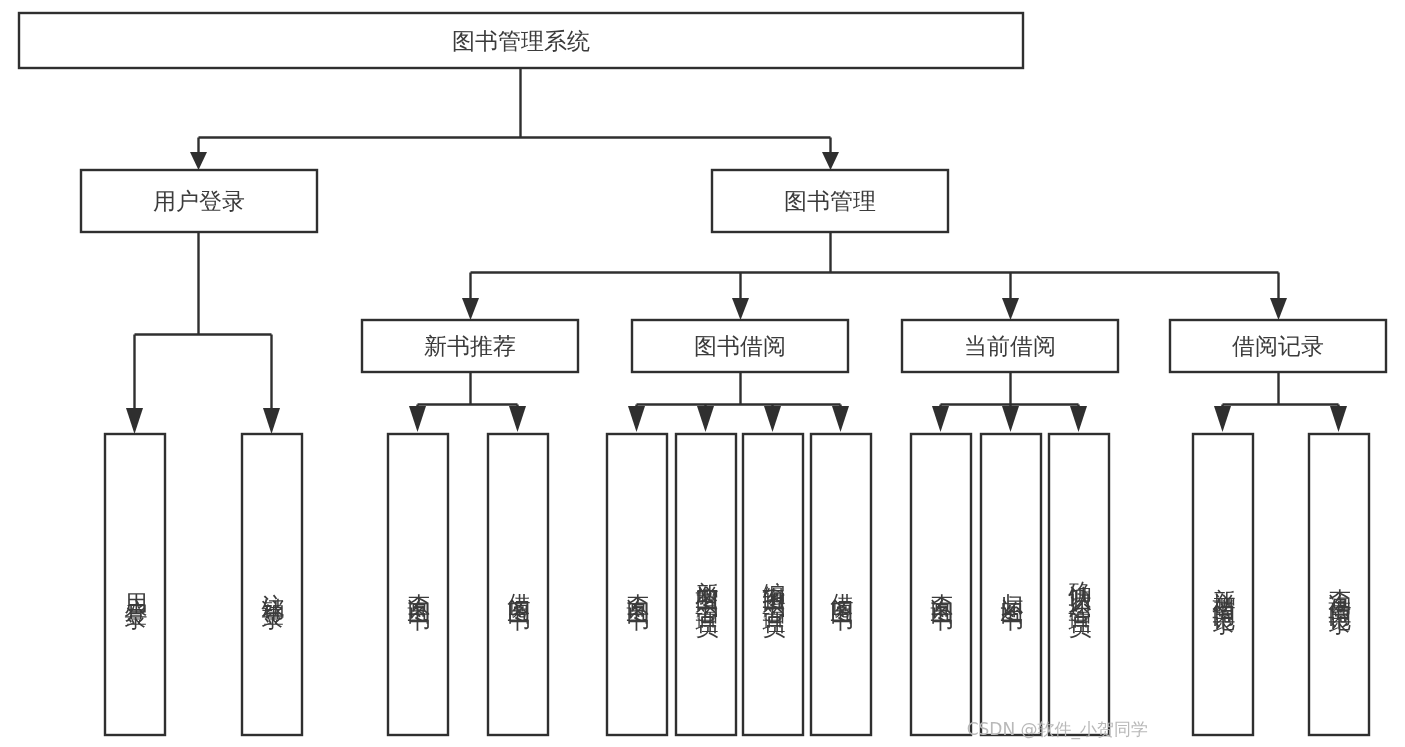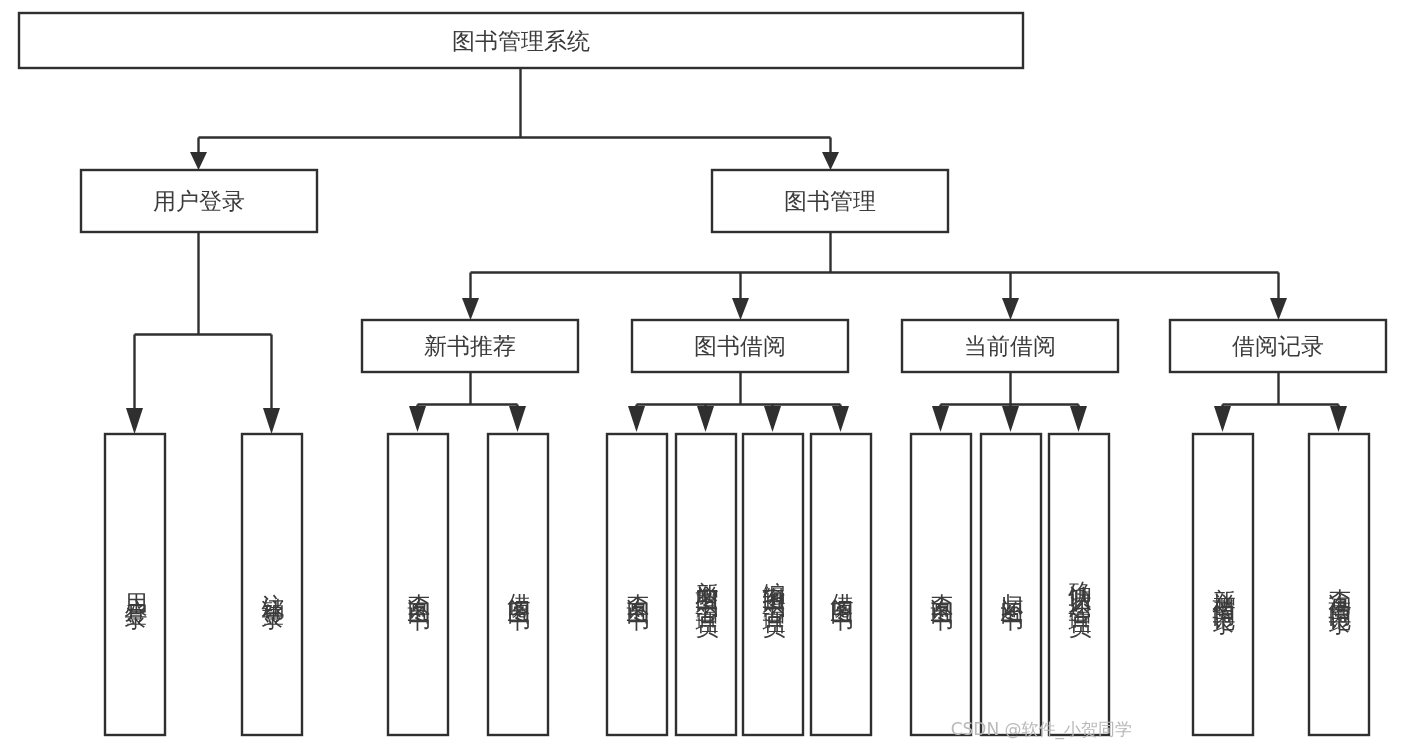--- a/index.html
+++ b/index.html
@@ -54,21 +54,21 @@
     font-family: "DejaVu Sans", "Liberation Sans", sans-serif;
     font-size: 23px;
     text-anchor: middle;
     dominant-baseline: middle;
     writing-mode: vertical-rl;
     text-orientation: upright;
     letter-spacing: 5px;
   }
   .watermark {
     position: absolute;
-    right: 26px;
+    right: 10px;
     bottom: 6px;
     color: #b9b9b9;
     font-size: 17px;
     font-family: "DejaVu Sans", "Liberation Sans", sans-serif;
     white-space: nowrap;
     user-select: none;
   }
 </style>
 </head>
 <body>

